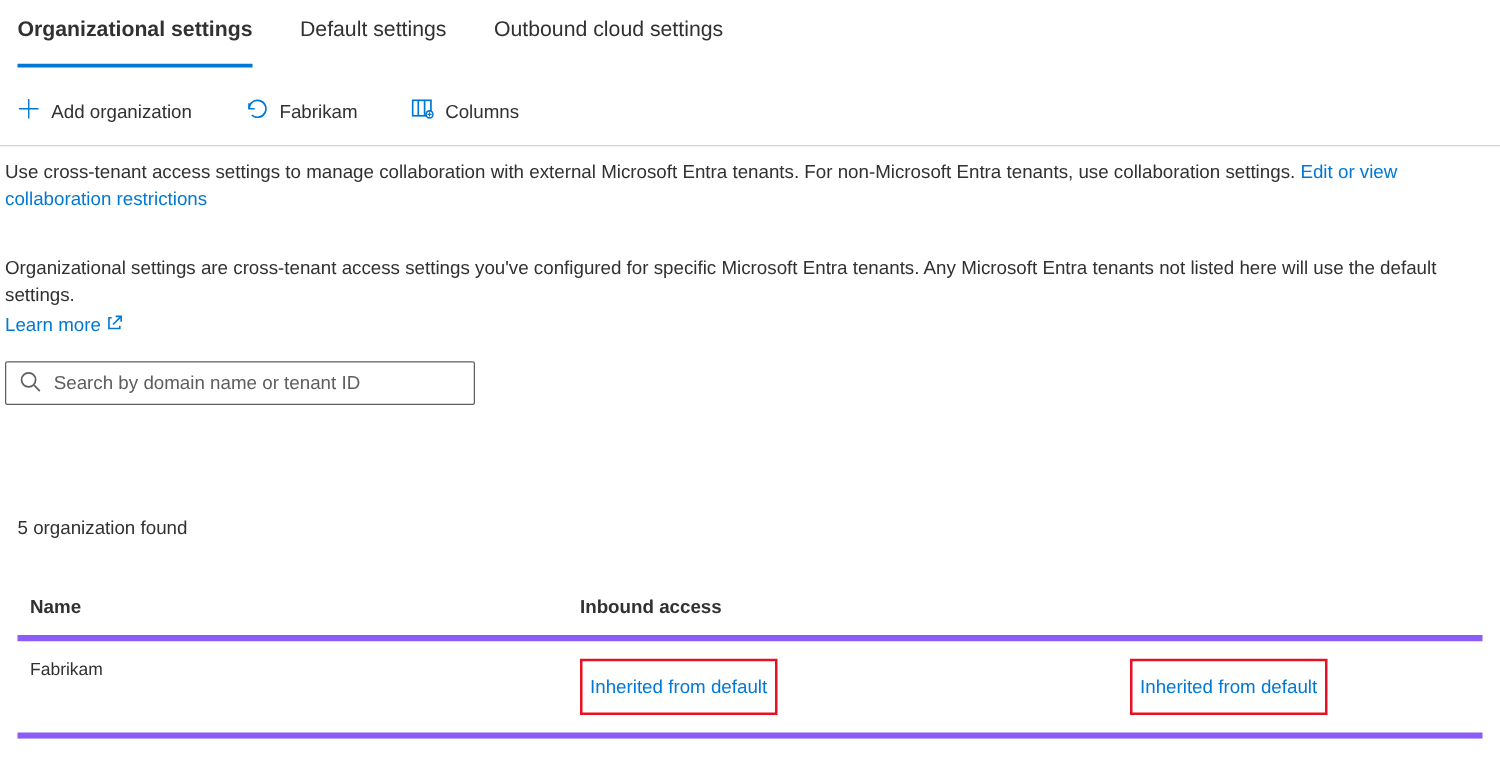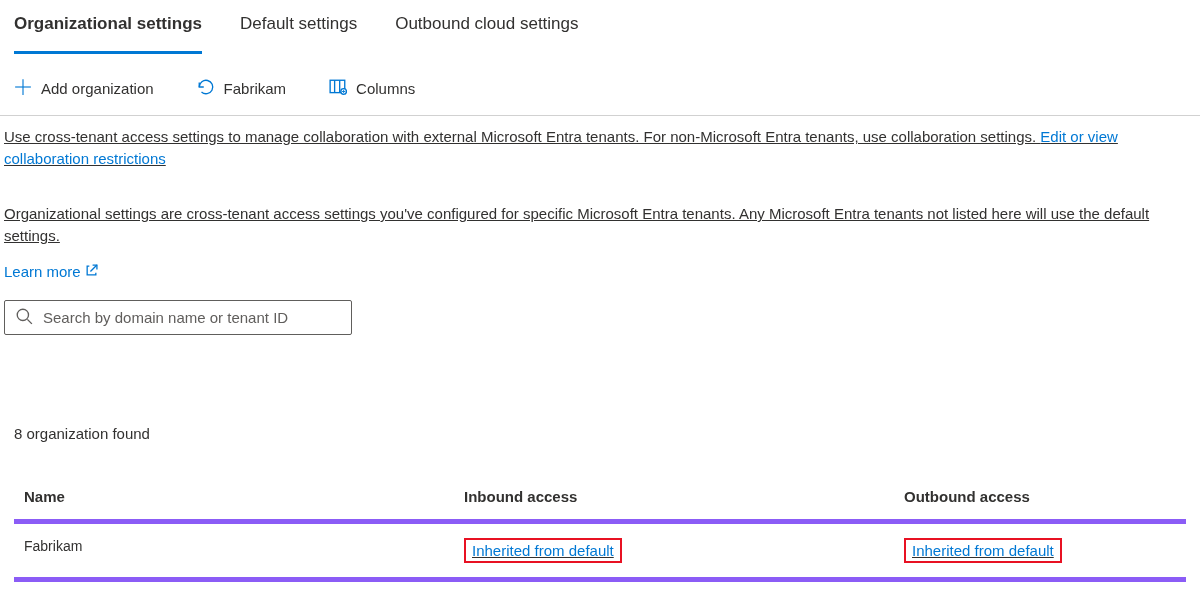--- a/index.html
+++ b/index.html
@@ -37,45 +37,44 @@
       display: flex;
       align-items: center;
       gap: 9px;
       cursor: pointer;
       font-size: 15px;
       color: #323130;
     }
     .toolbar-btn svg { width: 18px; height: 18px; }
     .content {
       padding: 10px 4px 0 4px;
-      text-decoration: underline;
     }
     .desc {
       font-size: 15px;
       line-height: 22px;
       color: #323130;
     }
     .desc + .desc { margin-top: 33px; }
     .link {
       color: #0078d4;
       cursor: pointer;
     }
     .learn-more {
       color: #0078d4;
       cursor: pointer;
       display: inline-flex;
       align-items: center;
       gap: 4px;
-      margin-top: 16px;
+      margin-top: 4px;
       font-size: 15px;
     }
     .learn-more svg { width: 13px; height: 13px; }
     .search-wrap {
       margin: 20px 4px 0 4px;
-      width: 348px;
+      width: 376px;
     }
     .search {
       display: flex;
       align-items: center;
       border: 1px solid #605e5c;
       border-radius: 2px;
       padding: 6px 10px;
       gap: 10px;
     }
     .search svg { width: 18px; height: 18px; color: #605e5c; }
@@ -107,23 +106,22 @@
     .col-name { flex: 0 0 440px; }
     .col-inbound { flex: 0 0 440px; }
     .col-outbound { flex: 1; }
     .cell-link {
       color: #0078d4;
       cursor: pointer;
       font-size: 15px;
     }
     .highlight {
       border: 2.5px solid #e81123;
-      padding: 2px 6px;
+      padding: 12px 6px;
       display: inline-block;
-      text-decoration: underline;
     }
   </style>
 </head>
 <body>
 
 <div class="tabs">
   <div class="tab active">Organizational settings</div>
   <div class="tab">Default settings</div>
   <div class="tab">Outbound cloud settings</div>
 </div>
@@ -183,27 +181,26 @@
     <span>
       <svg viewBox="0 0 16 16" fill="none" stroke="#605e5c" stroke-width="1.2">
           <circle cx="7" cy="7" r="5"></circle>
           <line x1="11" y1="11" x2="15" y2="15"></line>
         </svg>
     </span>
     <input type="text" placeholder="Search by domain name or tenant ID" style="">
   </div>
 </div>
 
-<div class="count">8 organization found</div>
+<div class="count">5 organization found</div>
 
 <div class="table">
   <div class="row header">
     <div class="col-name">Name</div>
     <div class="col-inbound">Inbound access</div>
-    <div class="col-outbound">Outbound access</div>
   </div>
   <div class="row">
     <div class="col-name">Fabrikam</div>
     <div class="col-inbound">
       <span class="highlight">
         <span class="cell-link">Inherited from default</span>
       </span>
     </div>
     <div class="col-outbound">
       <span class="highlight">

